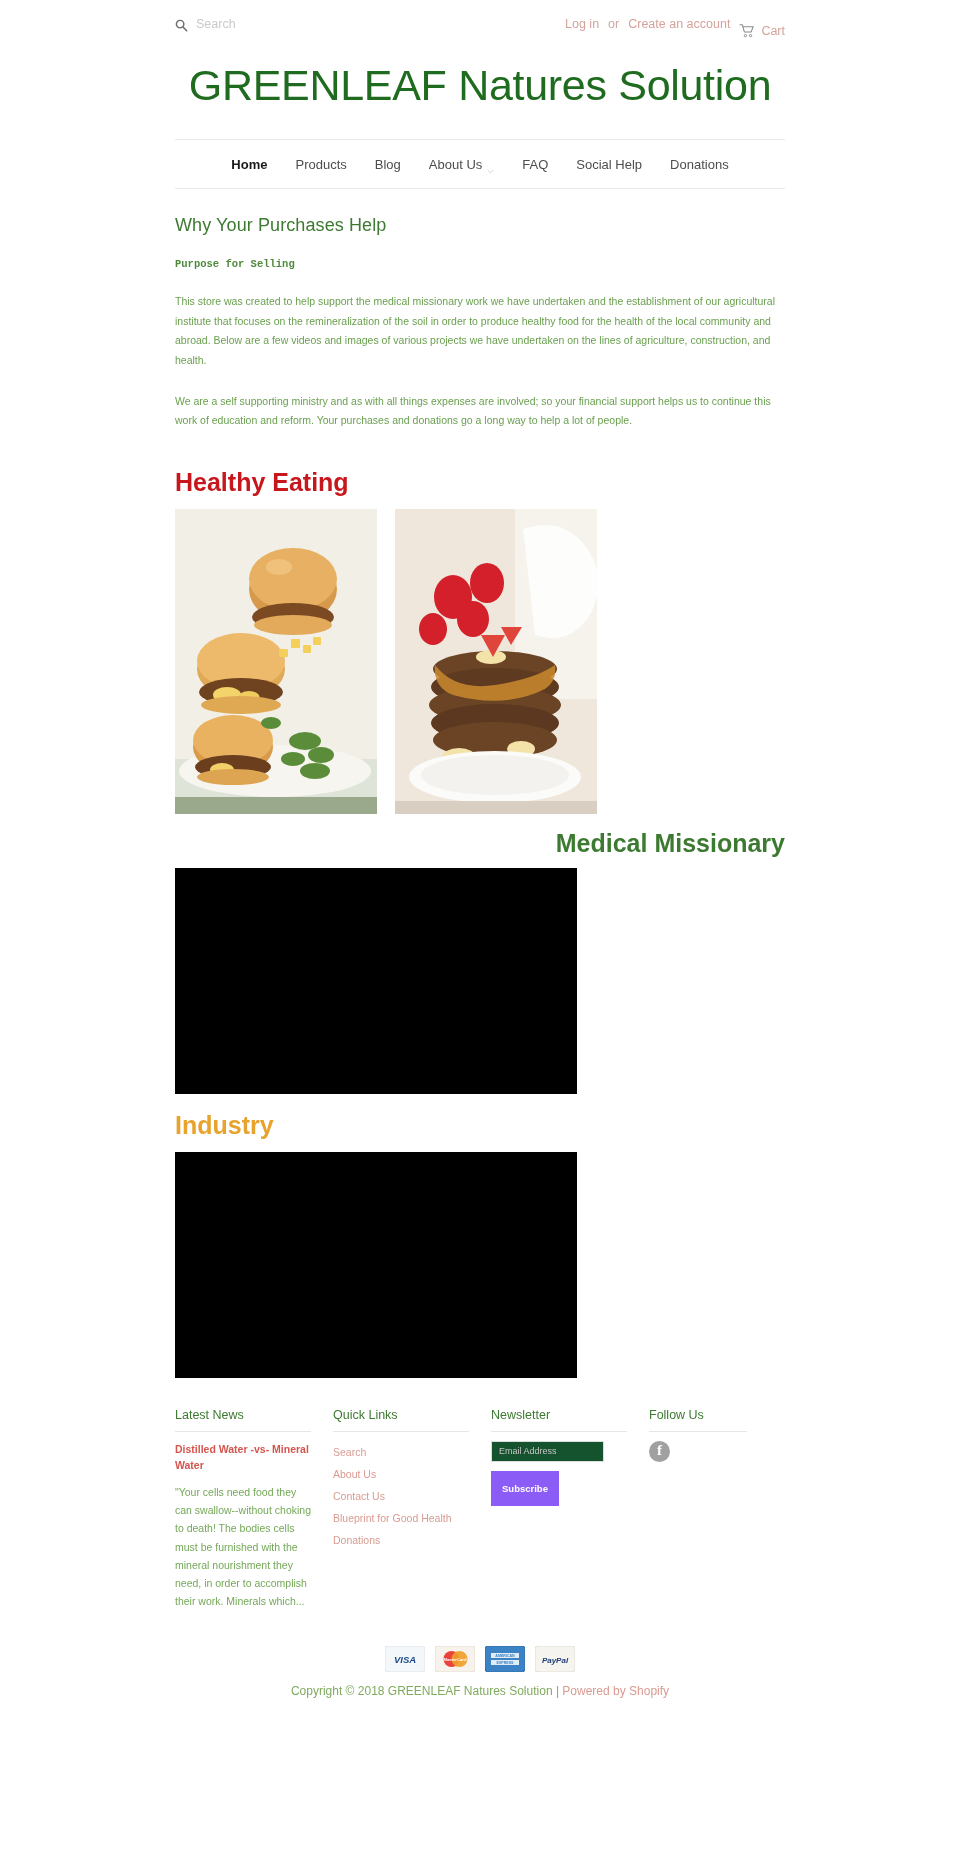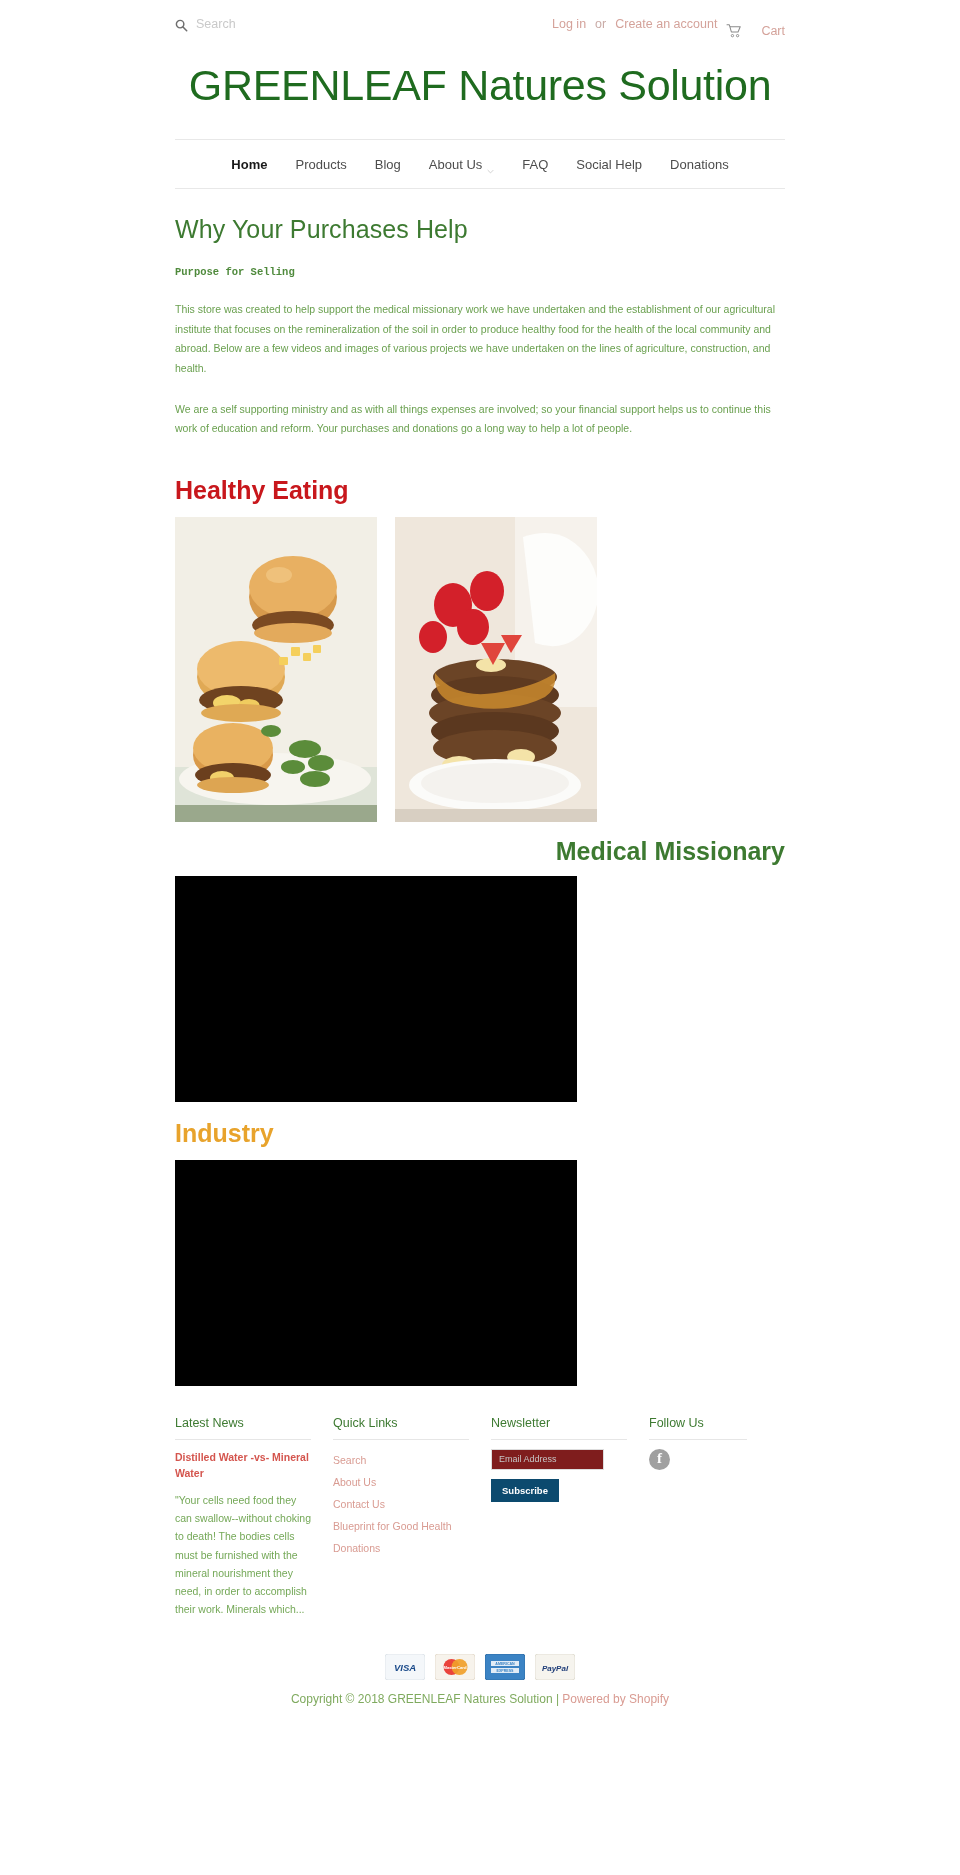--- a/index.html
+++ b/index.html
@@ -24,21 +24,21 @@
   .search-ico { width: 13px; height: 13px; display: block; }
   .search-input {
     border: none; outline: none; background: transparent;
     font-family: "Liberation Sans", sans-serif;
     font-size: 12.5px; color: #9a9a9a; width: 200px; padding: 0;
   }
   .search-input::placeholder { color: #c9c9c9; }
   .acct { display: flex; align-items: center; gap: 9px; font-size: 12.5px; }
   .acct a { color: #d4a29a; text-decoration: none; }
   .acct .sep { color: #c9aba6; }
-  .cart-link { display: flex; align-items: center; gap: 19px; color: #d4a29a; text-decoration: none; margin-top: 13px; }
+  .cart-link { display: flex; align-items: center; gap: 6px; color: #d4a29a; text-decoration: none; margin-top: 13px; }
   .cart-ico { width: 16px; height: 14px; display: block; }
 
   
   .site-title {
     text-align: center;
     font-size: 43px;
     font-weight: normal;
     color: #1f6b1f;
     letter-spacing: -0.3px;
     padding: 22px 0 30px;
@@ -55,21 +55,21 @@
   .nav a {
     font-size: 13px; color: #4d4d4d; text-decoration: none;
     display: flex; align-items: center; gap: 5px;
   }
   .nav a.active { font-weight: bold; color: #1a1a1a; }
   .chev { width: 7px; height: 5px; display: block; opacity: .55; }
 
   
   .content { width: 610px; margin: 0 auto; padding-top: 26px; }
   h1.page-title {
-    font-size: 25px; color: #3d7a31; font-weight: normal;
+    font-size: 18px; color: #3d7a31; font-weight: normal;
     margin: 0 0 22px; letter-spacing: .1px;
   }
   .lead-strong {
     font-size: 10.5px; font-weight: bold; color: #4f8a3c;
     margin: 0 0 22px;
     font-family: Liberation Mono, monospace;
   }
   p.body {
     font-size: 10.5px; line-height: 1.85; color: #6aa04f;
     margin: 0 0 22px;
@@ -107,28 +107,28 @@
   .news-title {
     font-size: 10.5px; font-weight: bold; color: #d4554e;
     line-height: 1.55; margin: 0 0 10px; text-decoration: none; display: block;
   }
   .news-body { font-size: 10.5px; line-height: 1.72; color: #74a857; margin: 0; }
   .qlink {
     display: block; font-size: 10.5px; color: #d99b92;
     text-decoration: none; line-height: 2.1;
   }
   .email-field {
-    width: 113px; height: 21px; border: 1px solid #dddddd; background: #7f1d1d;
+    width: 113px; height: 21px; border: 1px solid #dddddd; background: #14532d;
     font-size: 9px; color: #b5b5b5; padding: 0 7px; outline: none;
     font-family: "Liberation Sans", sans-serif; display: block;
   }
   .email-field::placeholder { color: #c6c6c6; }
   .subscribe {
-    margin-top: 9px; background: #0c4a6e; border: 0; color: #fff;
-    font-size: 9.5px; font-weight: bold; padding: 6px 11px;
+    margin-top: 9px; background: #8b5cf6; border: 0; color: #fff;
+    font-size: 9.5px; font-weight: bold; padding: 12px 11px;
     font-family: "Liberation Sans", sans-serif; cursor: pointer; display: block;
   }
   .fb {
     width: 21px; height: 21px; border-radius: 50%; background: #a0a0a0;
     display: flex; align-items: center; justify-content: center;
     color: #fff; font-family: "Liberation Serif", serif; font-weight: bold;
     font-size: 15px; line-height: 1; text-decoration: none; padding-bottom: 1px;
   }
 
   

